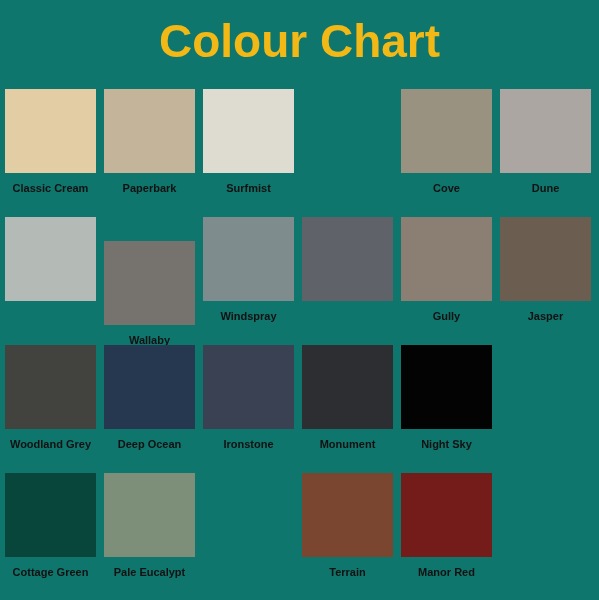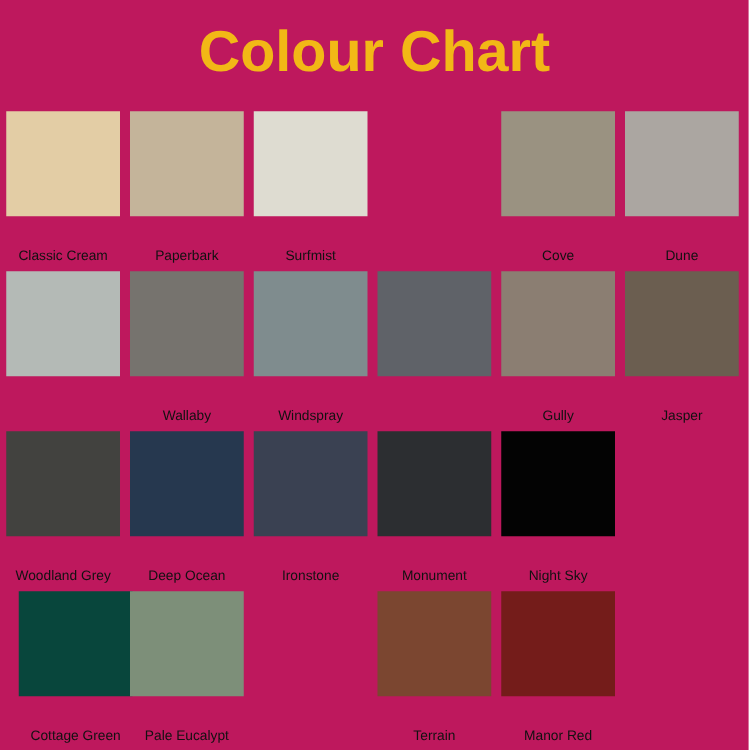--- a/index.html
+++ b/index.html
@@ -66,34 +66,34 @@
     height: 84px;
     display: block;
   }
 
   .swatch-label {
     display: block;
     width: 91px;
     box-sizing: border-box;
     text-align: center;
     font-family: "Liberation Sans", sans-serif;
-    font-weight: normal;
+    font-weight: bold;
     font-size: 11px;
     line-height: 13px;
     color: #111111;
-    padding-top: 26px;
+    padding-top: 9px;
     white-space: nowrap;
     overflow: visible;
     user-select: none;
   }
 </style>
 </head>
 <body>
 
-<div id="page" style="background: #be185d;">
+<div id="page" style="background: #0f766e;">
 
   <div class="chart-title" style="color: rgb(242, 184, 22);">Colour Chart</div>
 
   <div class="swatch-grid">
     <div class="swatch-row">
         <div class="swatch-cell" style="left: 0px;">
           <div class="swatch-chip" style="background: rgb(227, 205, 165);"></div>
           <span class="swatch-label" style="color: rgb(17, 17, 17);">Classic Cream</span>
         </div>
         <div class="swatch-cell" style="left: 99px;">
@@ -110,21 +110,21 @@
         </div>
         <div class="swatch-cell" style="left: 495px;">
           <div class="swatch-chip" style="background: rgb(171, 166, 161);"></div>
           <span class="swatch-label" style="color: rgb(17, 17, 17);">Dune</span>
         </div>
       </div>
     <div class="swatch-row">
         <div class="swatch-cell" style="left: 0px;">
           <div class="swatch-chip" style="background: rgb(180, 186, 182);"></div>
         </div>
-        <div class="swatch-cell" style="left: 99px;">
+        <div class="swatch-cell" style="left: 99px; margin-top: 24px;">
           <div class="swatch-chip" style="background: rgb(118, 115, 110);"></div>
           <span class="swatch-label" style="color: rgb(17, 17, 17);">Wallaby</span>
         </div>
         <div class="swatch-cell" style="left: 198px;">
           <div class="swatch-chip" style="background: rgb(127, 140, 142);"></div>
           <span class="swatch-label" style="color: rgb(17, 17, 17);">Windspray</span>
         </div>
         <div class="swatch-cell" style="left: 297px;">
           <div class="swatch-chip" style="background: rgb(95, 98, 104);"></div>
           <span class="swatch-label" style="color: rgb(17, 17, 17); margin-top: 42px;">Basalt</span>
@@ -154,21 +154,21 @@
         <div class="swatch-cell" style="left: 297px;">
           <div class="swatch-chip" style="background: rgb(44, 46, 49);"></div>
           <span class="swatch-label" style="color: rgb(17, 17, 17);">Monument</span>
         </div>
         <div class="swatch-cell" style="left: 396px;">
           <div class="swatch-chip" style="background: rgb(3, 3, 3);"></div>
           <span class="swatch-label" style="color: rgb(17, 17, 17);">Night Sky</span>
         </div>
       </div>
     <div class="swatch-row">
-        <div class="swatch-cell" style="left: 0px; margin-left: 10px;">
+        <div class="swatch-cell" style="left: 0px;">
           <div class="swatch-chip" style="background: rgb(8, 70, 60);"></div>
           <span class="swatch-label" style="color: rgb(17, 17, 17);">Cottage Green</span>
         </div>
         <div class="swatch-cell" style="left: 99px;">
           <div class="swatch-chip" style="background: rgb(125, 143, 121);"></div>
           <span class="swatch-label" style="color: rgb(17, 17, 17);">Pale Eucalypt</span>
         </div>
         <div class="swatch-cell" style="left: 297px;">
           <div class="swatch-chip" style="background: rgb(123, 70, 48);"></div>
           <span class="swatch-label" style="color: rgb(17, 17, 17);">Terrain</span>

